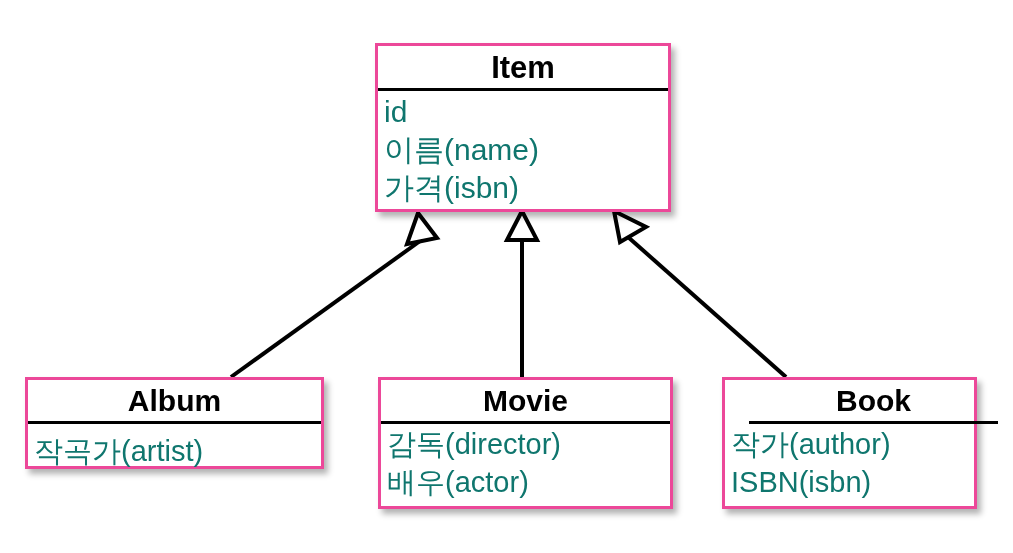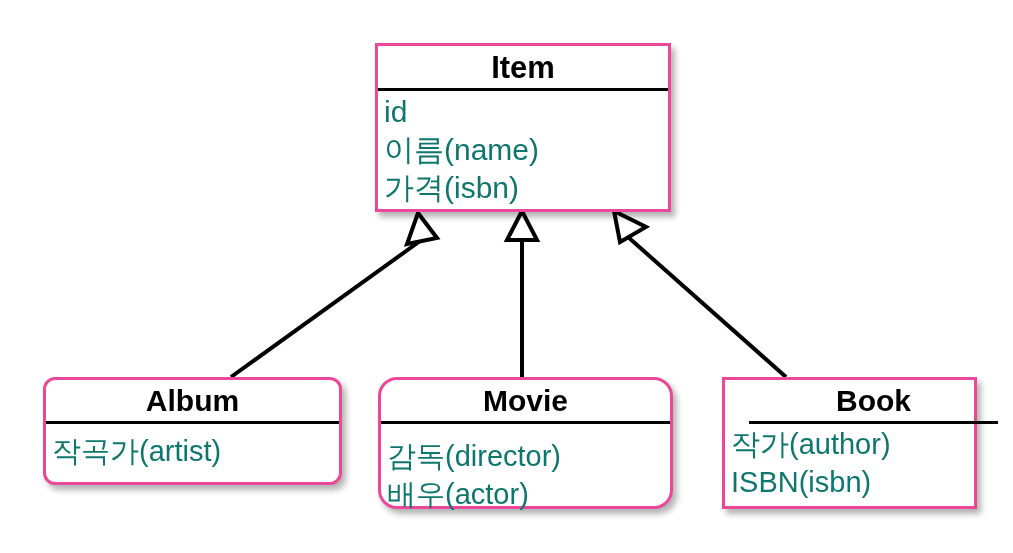--- a/index.html
+++ b/index.html
@@ -67,52 +67,50 @@
     font-size: 31px;
   }
   #class-item .class-attrs {
     padding-top: 2px;
     font-size: 30px;
     line-height: 38px;
   }
 
   
   #class-album {
-    left: 43px;
+    left: 25px;
     top: 377px;
     width: 299px;
-    height: 108px;
-    border-radius: 12px;
+    height: 92px;
   }
   #class-album .class-header {
     height: 44px;
     line-height: 42px;
     font-size: 30px;
   }
   #class-album .class-attrs {
     padding-top: 9px;
     font-size: 29px;
     line-height: 37px;
   }
 
   
   #class-movie {
     left: 378px;
     top: 377px;
     width: 295px;
     height: 132px;
-    border-radius: 19px;
   }
   #class-movie .class-header {
     height: 44px;
     line-height: 42px;
     font-size: 30px;
   }
   #class-movie .class-attrs {
-    padding-top: 13px;
+    padding-top: 1px;
     font-size: 29px;
     line-height: 38px;
   }
 
   
   #class-book {
     left: 722px;
     top: 377px;
     width: 255px;
     height: 132px;

